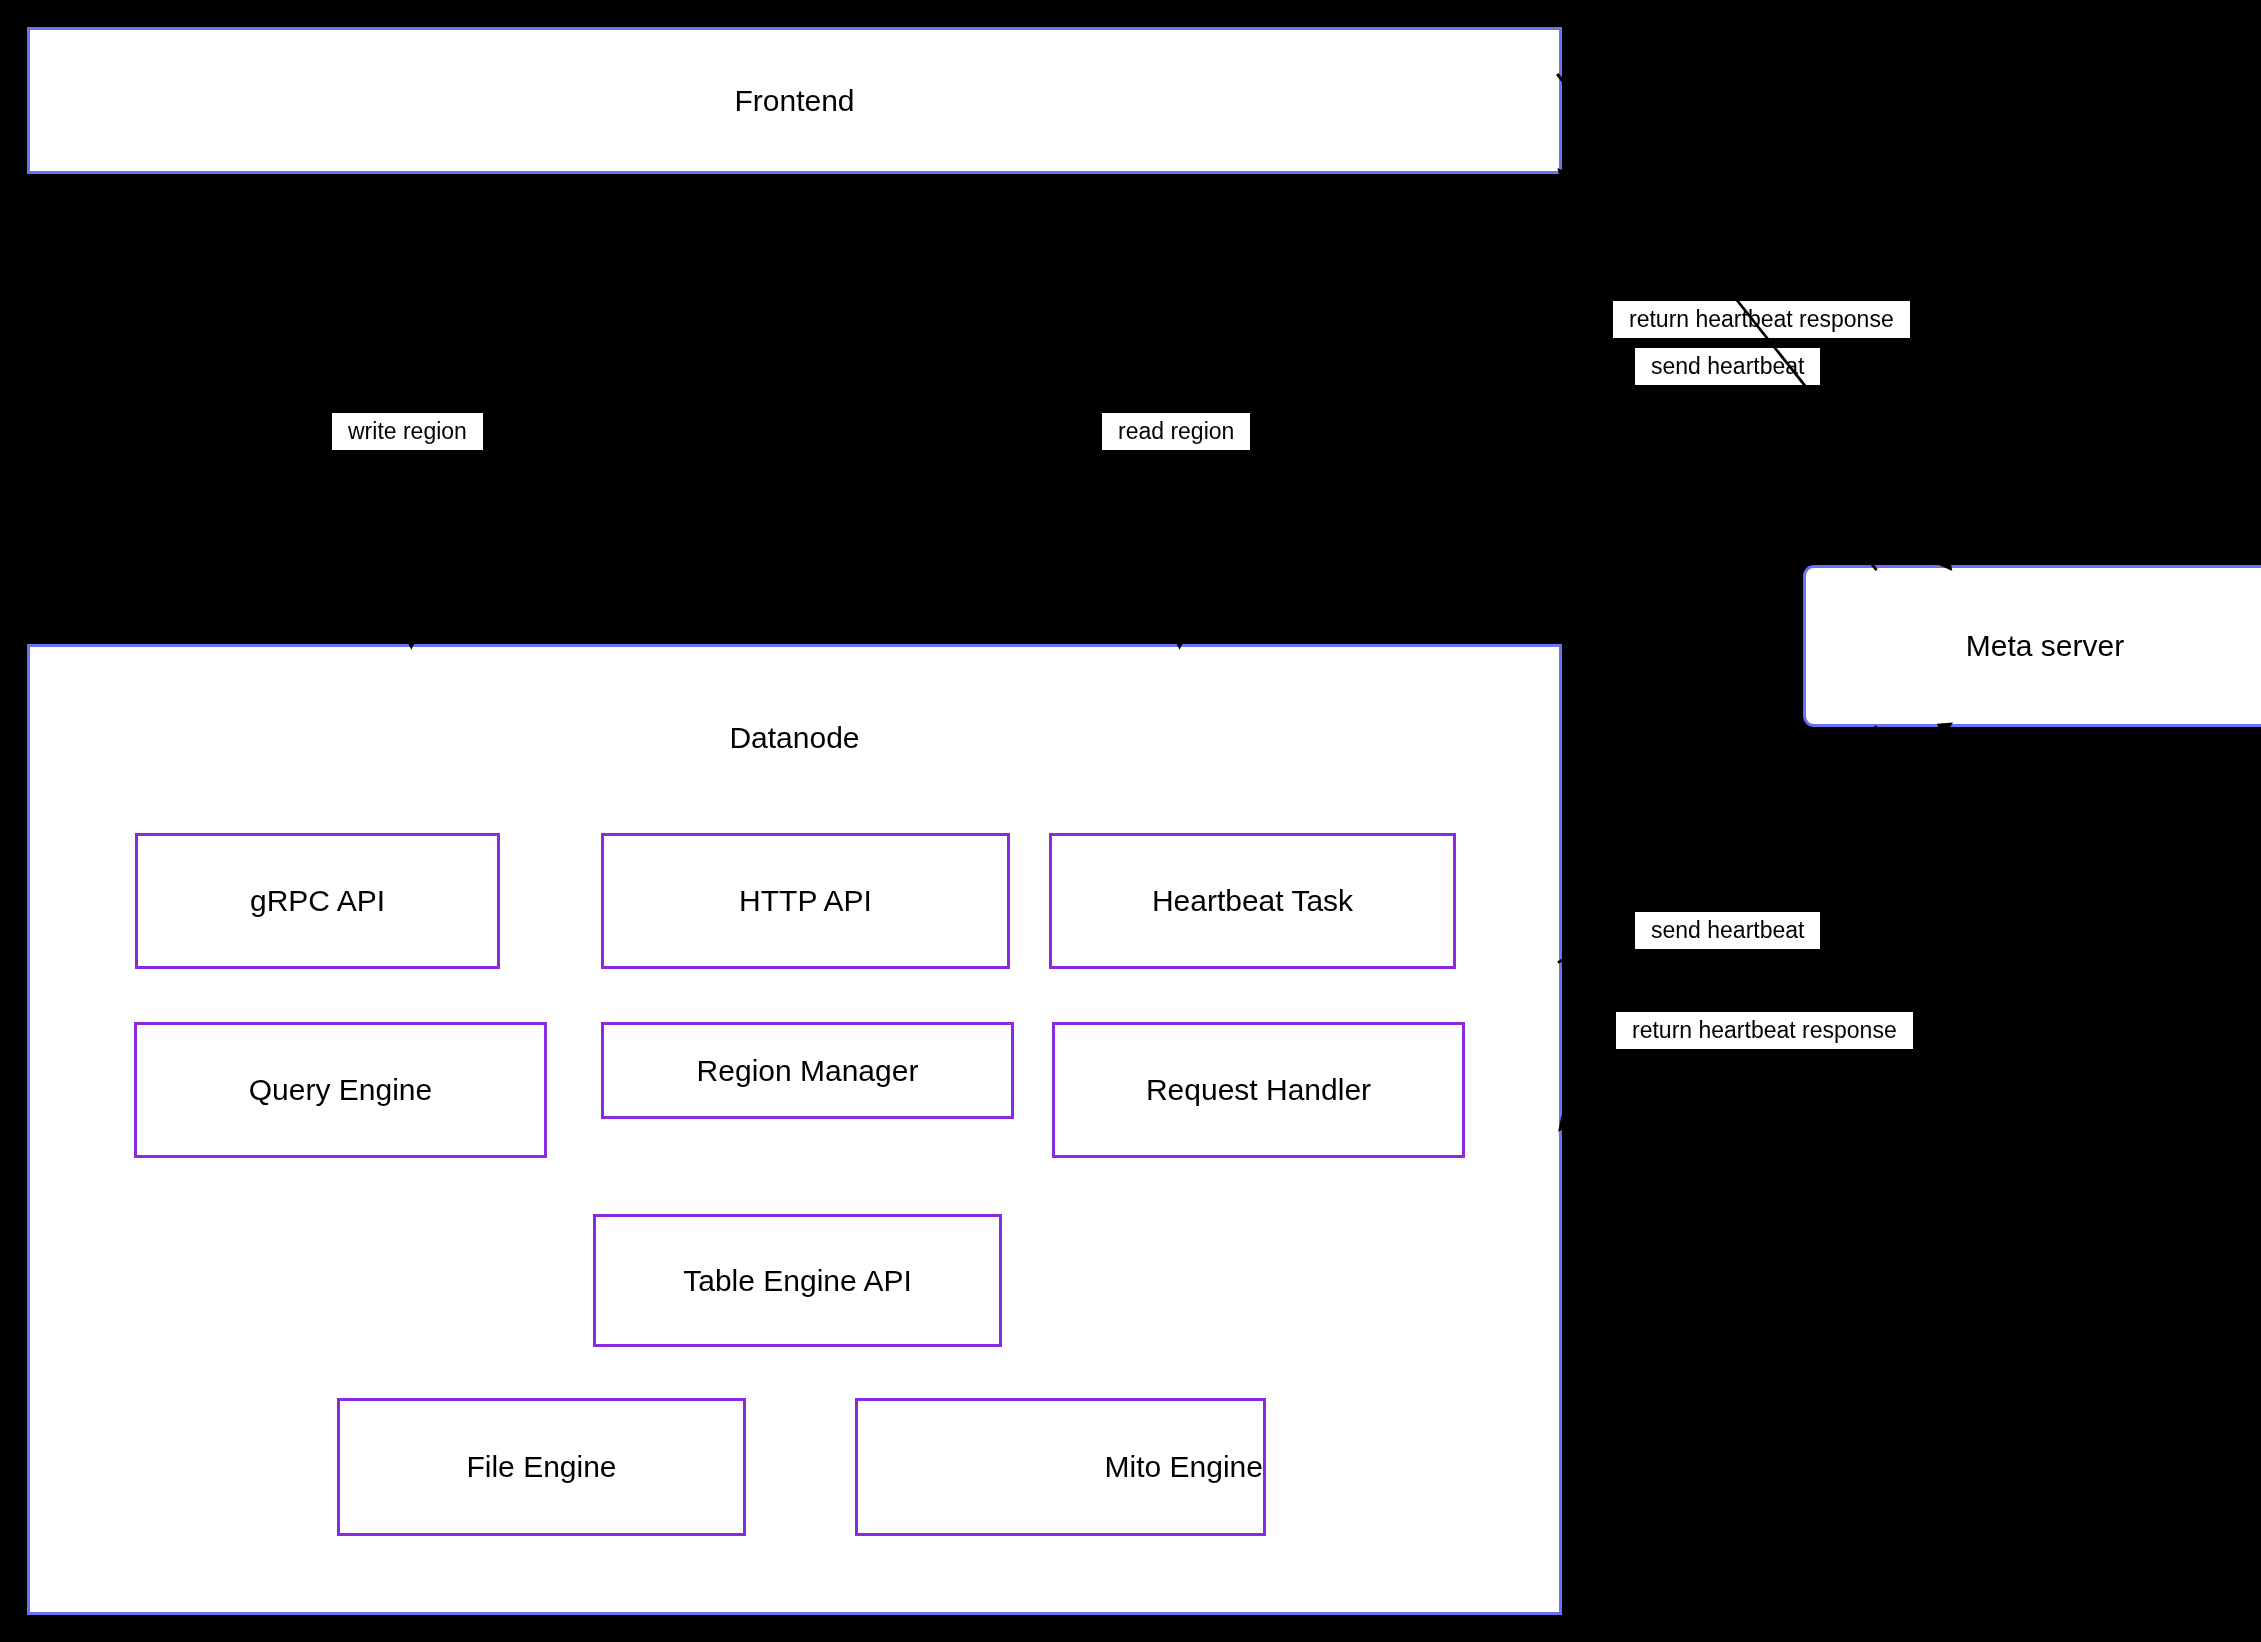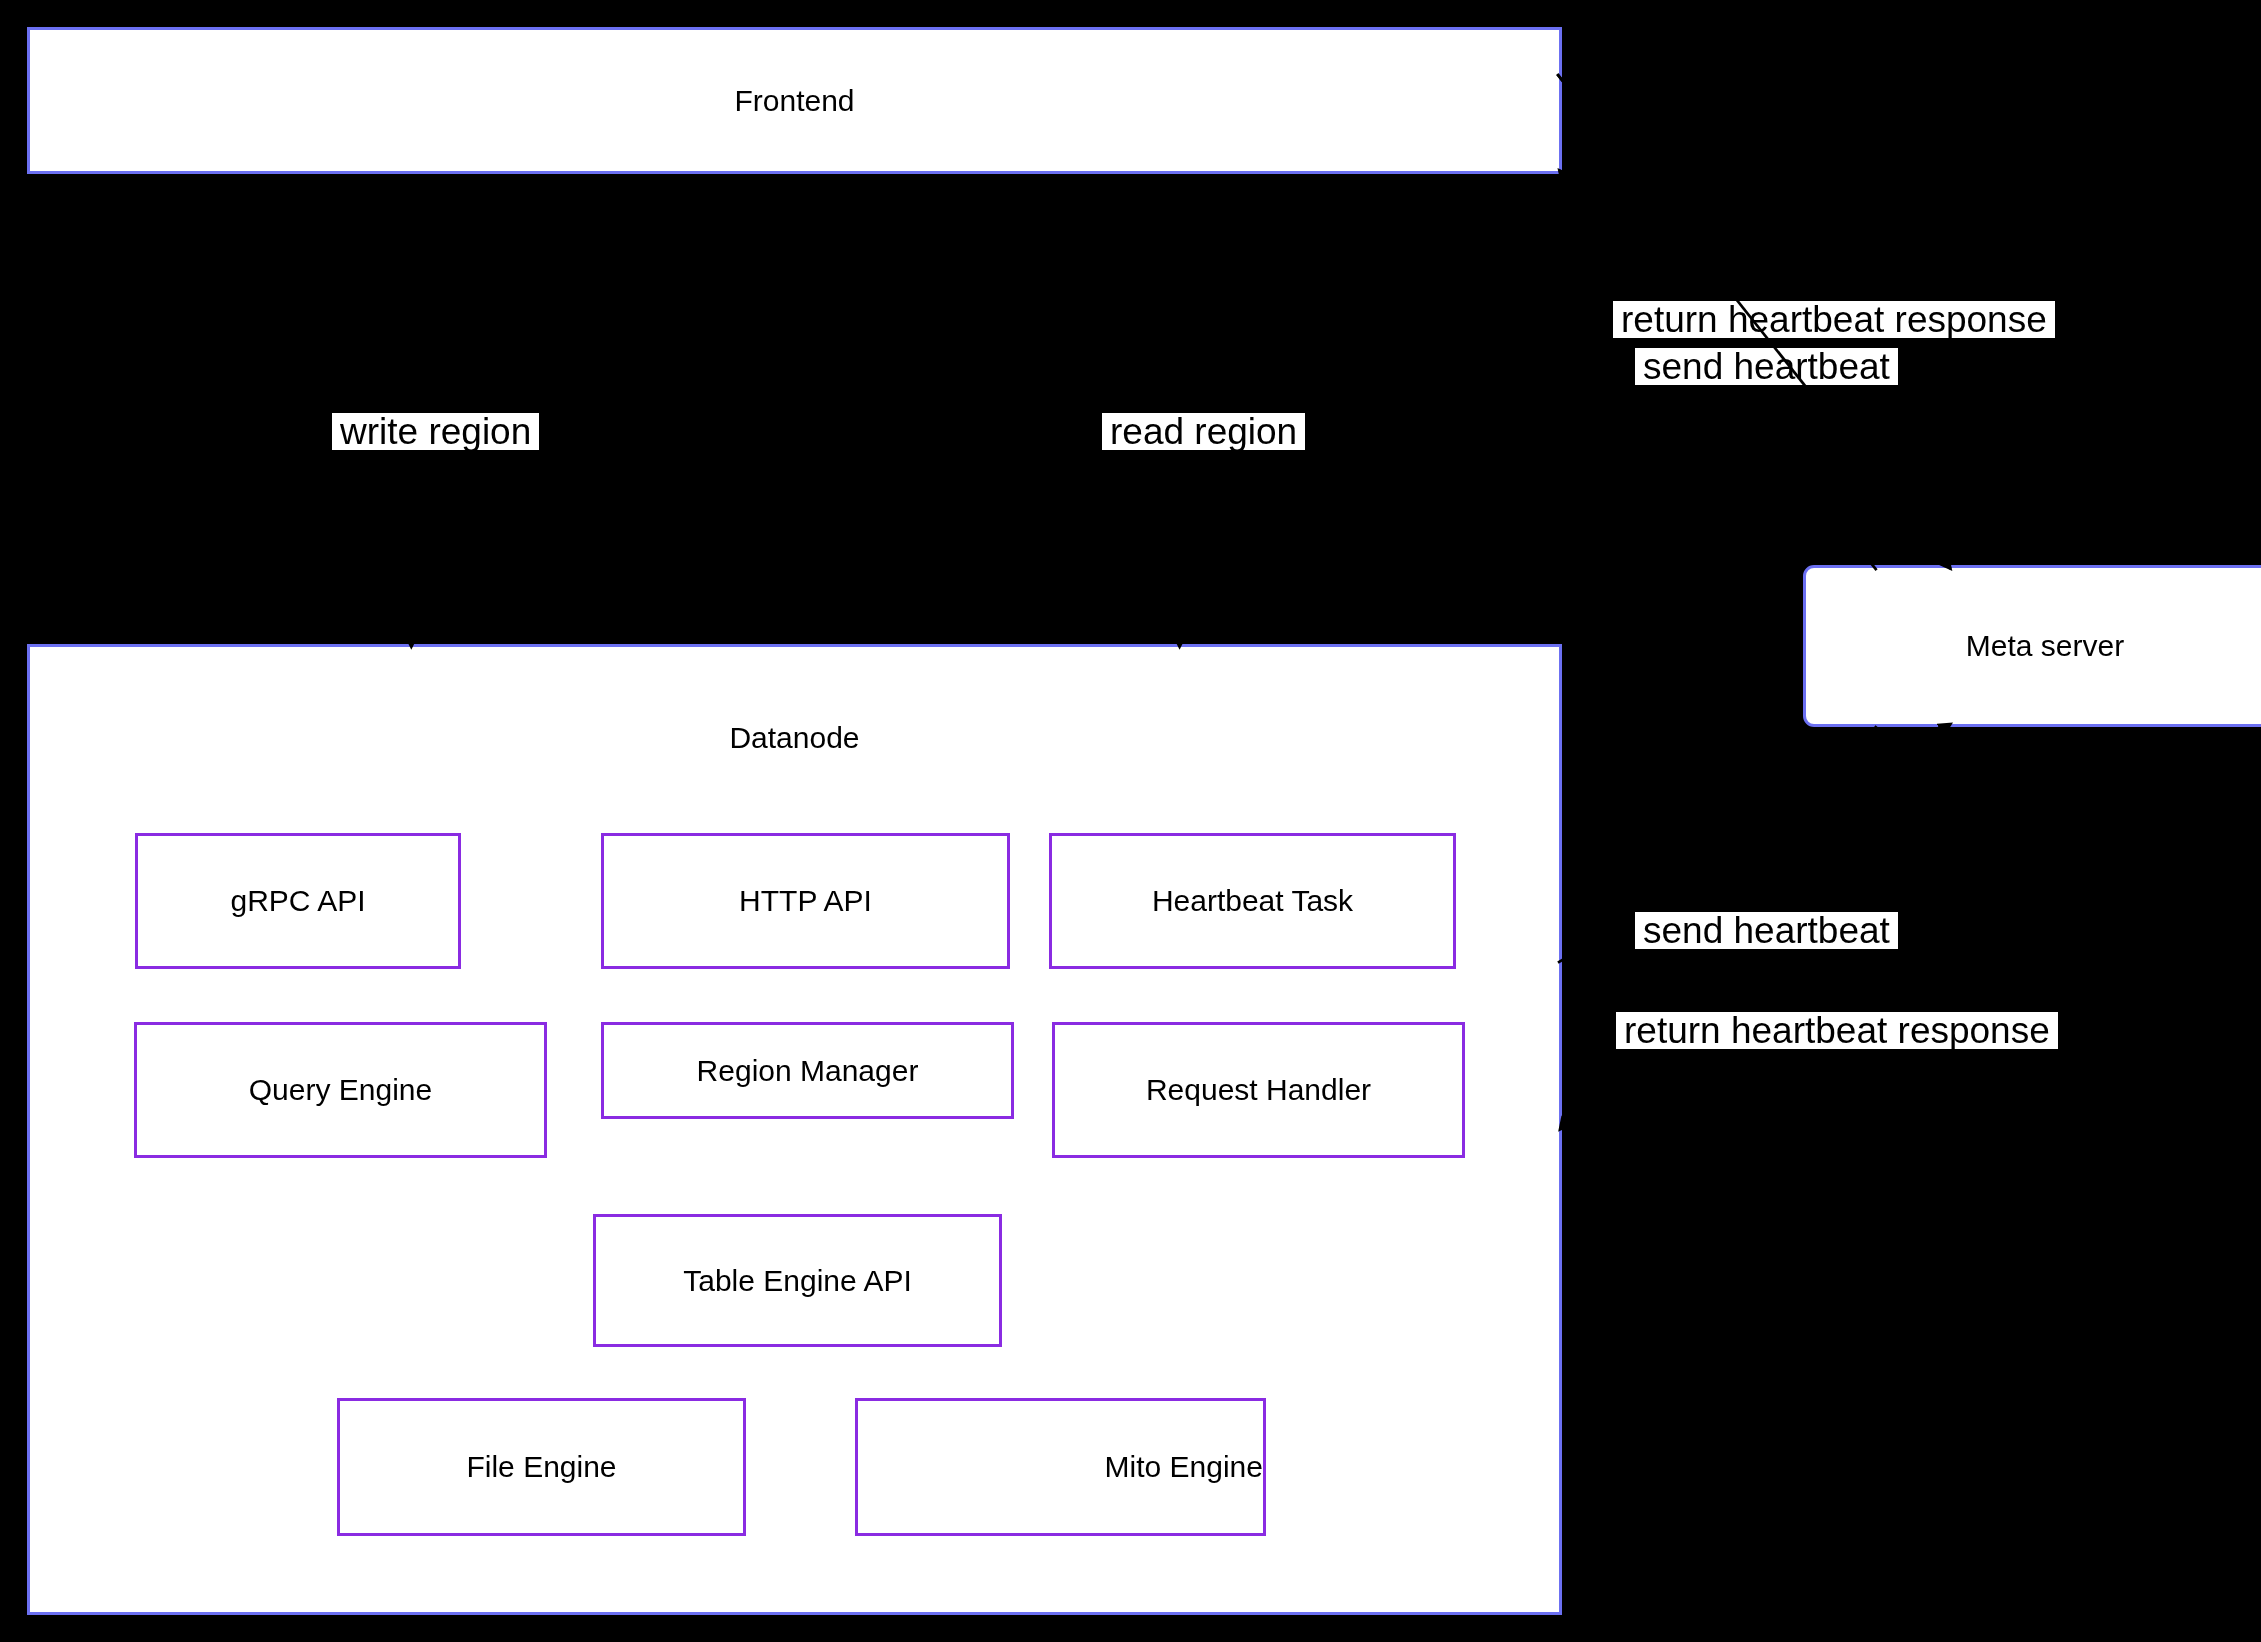--- a/index.html
+++ b/index.html
@@ -31,34 +31,34 @@
   #meta-server{left:1803px;top:565px;width:484px;height:162px;border-radius:11px;}
   #datanode-title{top:74px;}
   .component{
     position:absolute;
     background:#ffffff;
     border:3.4px solid #8a2be2;
     box-sizing:border-box;
     display:flex;align-items:center;justify-content:center;
     font-size:30px;color:#000000;
   }
-  #grpc-api        {left:105px;top:186px;width:326px;height:136px;}
+  #grpc-api        {left:105px;top:186px;width:365px;height:136px;}
   #http-api        {left:571px;top:186px;width:409px;height:136px;}
   #heartbeat-task  {left:1019px;top:186px;width:407px;height:136px;justify-content:center;}
   #query-engine    {left:104px;top:375px;width:413px;height:136px;align-items:center;}
   #region-manager  {left:571px;top:375px;width:413px;height:97px;}
   #request-handler {left:1022px;top:375px;width:413px;height:136px;}
   #table-engine-api{left:563px;top:567px;width:409px;height:133px;}
   #file-engine     {left:307px;top:751px;width:409px;height:138px;}
   #mito-engine     {left:825px;top:751px;width:411px;height:138px;justify-content:flex-end;}
   .edge-label{
     position:absolute;
     background:#ffffff;color:#000000;
-    font-size:37px;line-height:37px;
-    padding:0 8px;
+    font-size:23px;line-height:37px;
+    padding:0 16px;
     white-space:nowrap;
     z-index:3;
   }
   #lbl-write-region {left:332px; top:413px;}
   #lbl-read-region  {left:1102px;top:413px;}
   #lbl-return-heartbeat-top{left:1613px;top:301px;}
   #lbl-send-heartbeat-top  {left:1635px;top:348px;}
   #lbl-send-heartbeat-bottom  {left:1635px;top:912px;}
   #lbl-return-heartbeat-bottom{left:1616px;top:1012px;}
   svg.edges{

